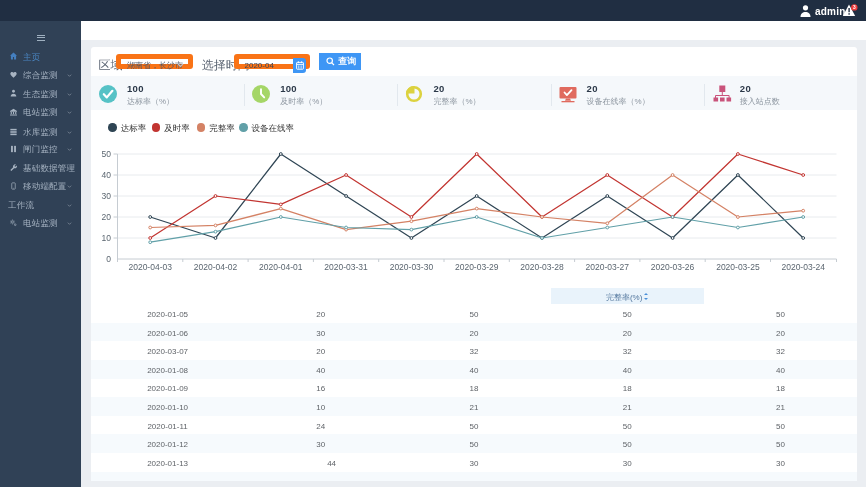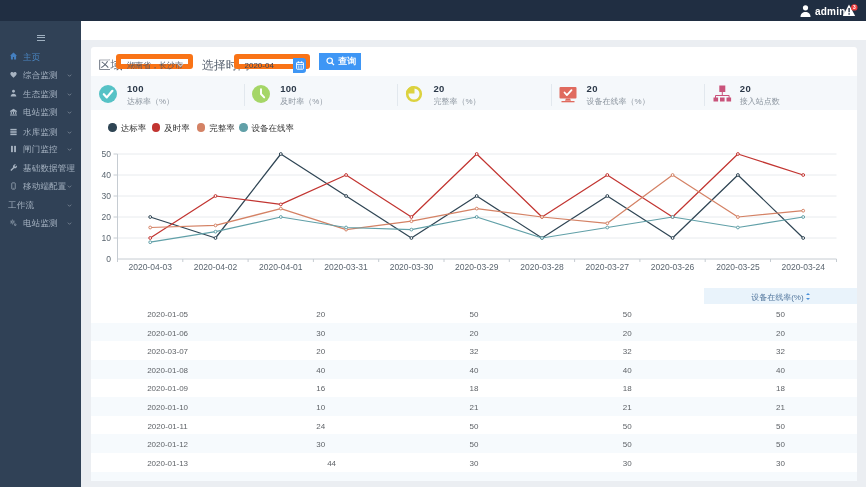--- a/index.html
+++ b/index.html
@@ -363,21 +363,21 @@
           <circle cx="542" cy="238" r="1.4"></circle>
           <circle cx="607.3" cy="227.5" r="1.4"></circle>
           <circle cx="672.6" cy="217" r="1.4"></circle>
           <circle cx="737.9" cy="227.5" r="1.4"></circle>
           <circle cx="803.2" cy="217" r="1.4"></circle>
         </g>
     </g>
   </svg>
 
   <div class="abs" style="left:91px;top:303.8px;width:766px;height:1px;background:#dde8f3"></div>
-  <div class="th" style="left:703.8px;width:153.2px">设备在线率(%)<span class="caret"></span></div>
+  <div class="th" style="left:550.6px;width:153.2px">完整率(%)<span class="caret"></span></div>
 </div>
 <div class="tr" style="left:91px;top:304.2px;width:766px;background:#fff"></div>
   <div class="tr" style="left:91px;top:304.2px;width:153.2px">2020-01-05</div>
   <div class="tr" style="left:244.2px;top:304.2px;width:153.2px">20</div>
   <div class="tr" style="left:397.4px;top:304.2px;width:153.2px">50</div>
   <div class="tr" style="left:550.6px;top:304.2px;width:153.2px">50</div>
   <div class="tr" style="left:703.8px;top:304.2px;width:153.2px">50</div>
   <div class="tr" style="left:91px;top:322.8px;width:766px;background:#f6fafd"></div>
   <div class="tr" style="left:91px;top:322.8px;width:153.2px">2020-01-06</div>
   <div class="tr" style="left:244.2px;top:322.8px;width:153.2px">30</div>

